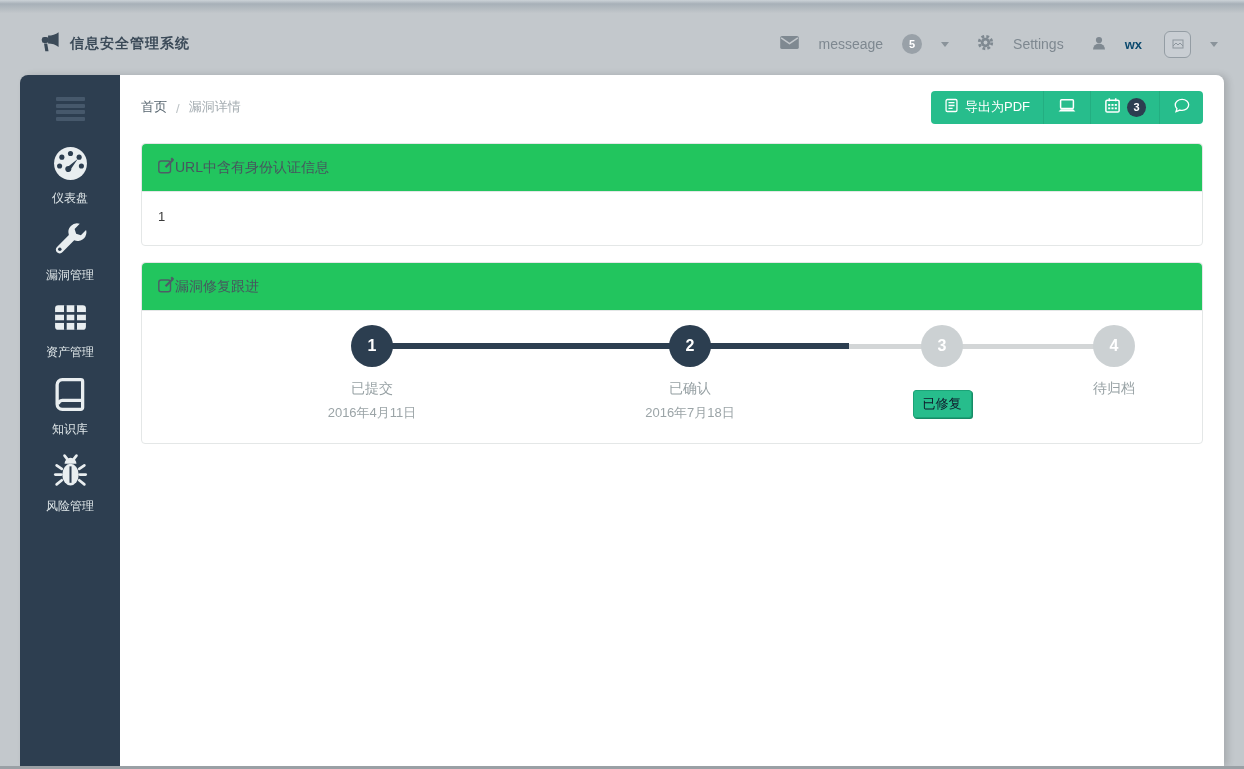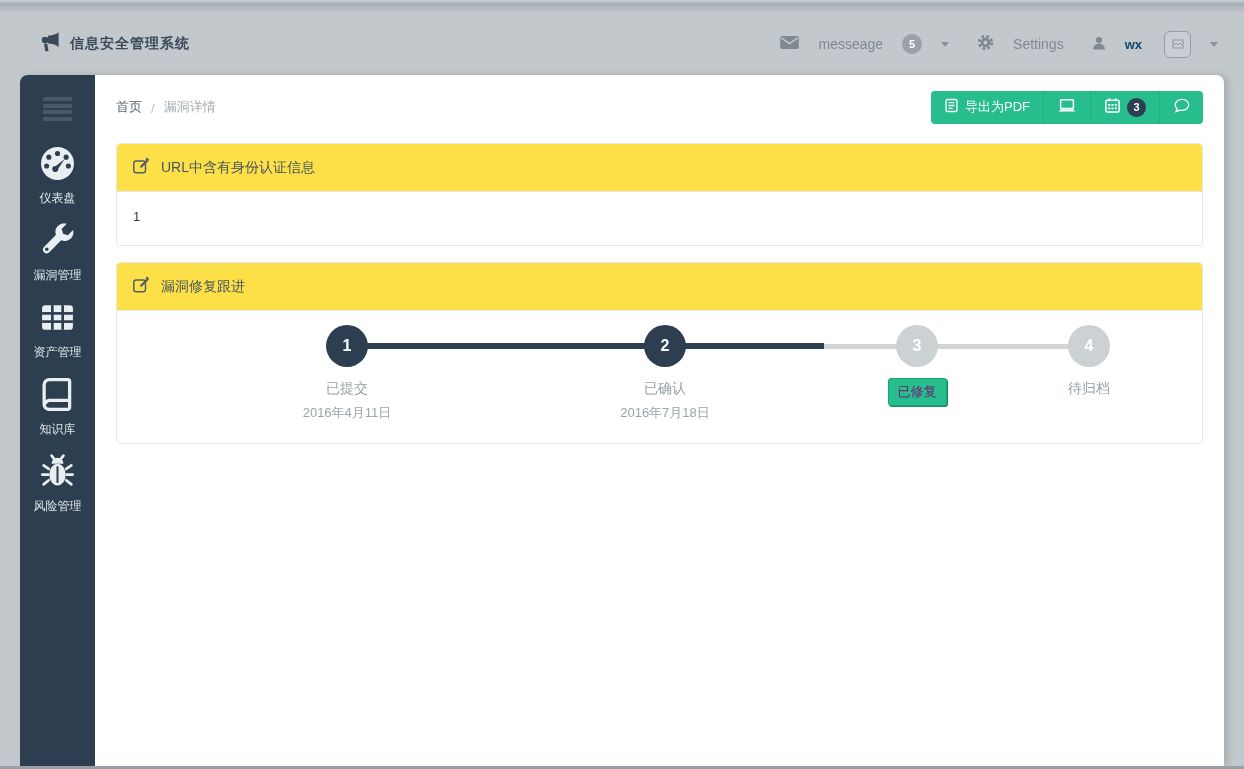--- a/index.html
+++ b/index.html
@@ -36,21 +36,21 @@
     display:flex; align-items:center; justify-content:center; margin-left:3px;
   }
 
   
   .window{
     position:absolute; top:75px; left:20px; width:1204px; bottom:3px;
     display:flex; border-radius:8px 8px 0 0; overflow:hidden;
     box-shadow:4px 0 7px rgba(0,0,0,.14);
   }
   .sidebar{
-    width:75px; flex-shrink:0; background:#2d3e50;
+    width:100px; flex-shrink:0; background:#2d3e50;
     display:flex; flex-direction:column; align-items:center; padding-top:17px;
   }
   .hamburger{ display:flex; flex-direction:column; gap:2.5px; padding:5px; cursor:pointer; margin-bottom:17px; }
   .hamburger span{ width:29px; height:4px; background:#46586b; border-radius:1px; }
   .nav-item{
     display:flex; flex-direction:column; align-items:center; gap:4px;
     margin-bottom:11px; cursor:pointer; width:100%; padding:2px 0;
   }
   .nav-item svg{ width:37px; height:37px; }
   .nav-label{ font-size:12px; color:#dfe6e8; }
@@ -75,42 +75,42 @@
   }
   .btn:first-child{ border-left:none; }
   .badge-navy{
     width:19px; height:19px; border-radius:50%; background:#2c3e50; color:#fff;
     font-size:11px; font-weight:bold; display:flex; align-items:center; justify-content:center;
   }
 
   
   .panel{ margin:16px 21px 0; border:1px solid #e4e7e7; border-radius:4px; background:#fff; }
   .panel-heading{
-    background:#fde047; border-bottom:1px solid #e4e7e7; border-radius:4px 4px 0 0;
-    padding:13px 15px; display:flex; align-items:center; gap:11px;
+    background:#22c55e; border-bottom:1px solid #e4e7e7; border-radius:4px 4px 0 0;
+    padding:13px 15px; display:flex; align-items:center; 
     font-size:14px; color:#47565f;
   }
   .panel-body{ padding:17px 16px 21px; font-size:13px; color:#3a3a3a; }
 
   
   .stepper{ position:relative; height:132px; padding:0; }
   .track{ position:absolute; top:33px; left:230px; width:742px; height:5px; background:#d3d6d7; border-radius:2px; }
   .track-progress{ position:absolute; top:32px; left:230px; width:477px; height:6px; background:#2c3e50; }
   .step{ position:absolute; top:14px; width:140px; display:flex; flex-direction:column; align-items:center; }
   .step-circle{
     width:42px; height:42px; border-radius:50%;
     display:flex; align-items:center; justify-content:center;
     color:#fff; font-size:16px; font-weight:bold;
   }
   .step.done .step-circle{ background:#2c3e50; }
   .step.pending .step-circle{ background:#ccd1d3; }
   .step-label{ margin-top:13px; font-size:14px; color:#97a1a4; }
   .step-date{ margin-top:6px; font-size:13px; color:#9ba4a7; }
   .fixed-btn{
-    margin-top:11px; background:#27bd8c; color:#701a75; font-size:13px; font-family:inherit;
+    margin-top:23px; background:#27bd8c; color:#0f172a; font-size:13px; font-family:inherit;
     padding:4px 9px; border:1px solid #1ca377; border-radius:3px;
     box-shadow:1px 1px 0 #178b66; cursor:pointer;text-align:right;
   }
 
   .bottom-strip{ position:absolute; bottom:0; left:0; right:0; height:3px; background:#9aa0a5; }
 </style>
 </head>
 <body>
 
 <div class="top-strip"></div>

